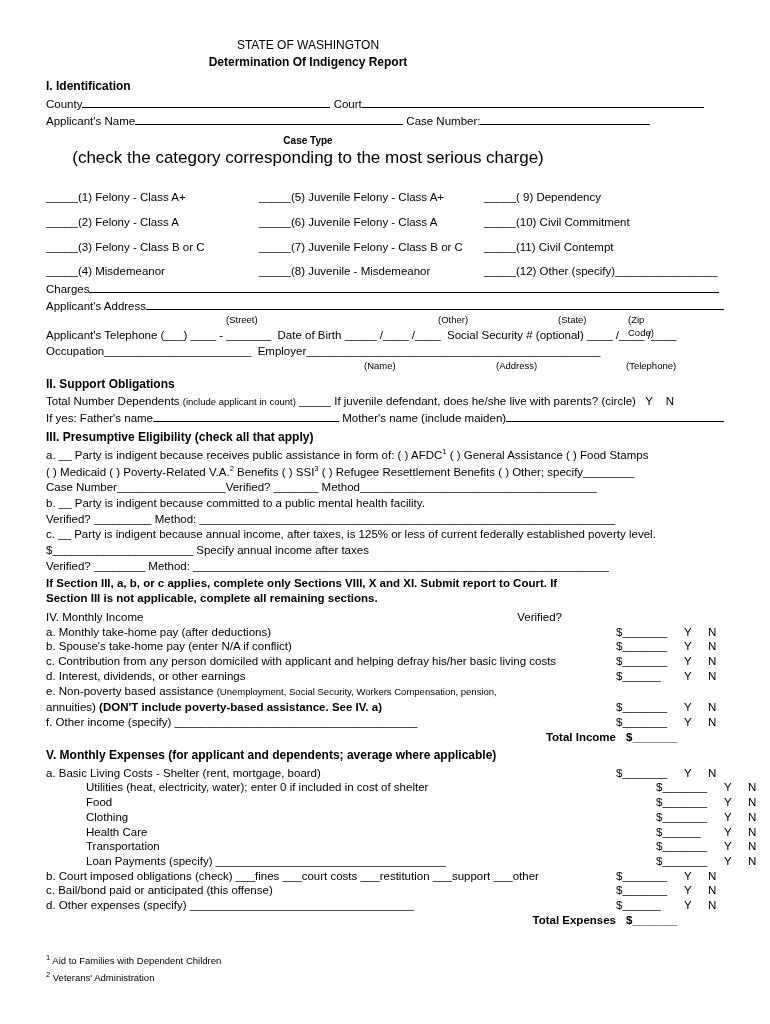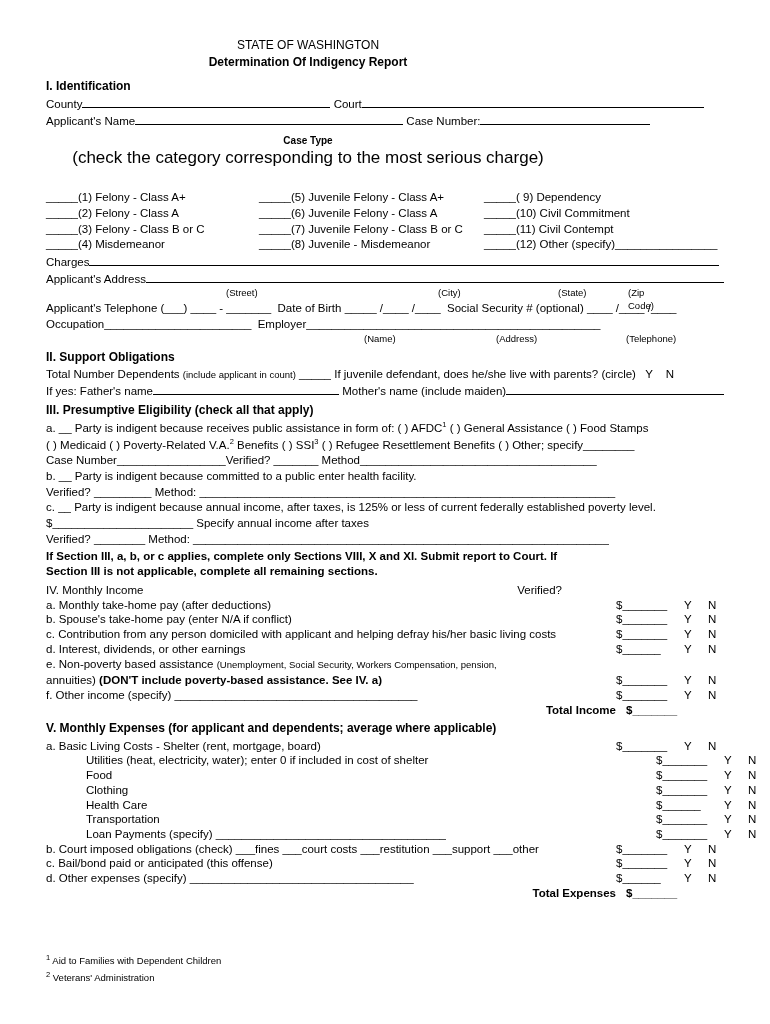--- a/index.html
+++ b/index.html
@@ -31,21 +31,21 @@
   .line { display: inline-block; border-bottom: 1px solid #000; height: 11px; vertical-align: baseline; }
   .small { font-size: 9.5px; }
   .sup { font-size: 7.5px; vertical-align: super; }
 
   
   .casetype-title { font-weight: bold; font-size: 10px; text-align: center; margin-top: 6px; }
   .casetype-sub { text-align: center; font-size: 17px; margin-bottom: 21px; }
   .ct-grid {
     display: grid;
     grid-template-columns: 213px 225px auto;
-    row-gap: 1px;
+    row-gap: 10px;
   }
   .ct-cell { white-space: nowrap; font-size: 11.5px; }
 
   
   .addr-labels {
     position: relative;
     height: 13px;
     font-size: 9.5px;
   }
   .addr-labels span { position: absolute; }
@@ -109,21 +109,21 @@
   <div class="row" style="margin-top:2px">
     <span>Charges</span><span class="line" style="width:630px"></span>
   </div>
 
   <div class="row">
     <span>Applicant's  Address</span><span class="line" style="width:578px"></span>
   </div>
 
   <div class="addr-labels">
     <span style="left:180px">(Street)</span>
-    <span style="left:392px">(City)</span>
+    <span style="left:392px">(Other)</span>
     <span style="left:512px">(State)</span>
     <span style="left:582px">(Zip Code)</span>
   </div>
 
   <div class="row">
     <span>Applicant's Telephone (___) ____  -  _______</span>&nbsp;
     <span>Date of Birth _____ /____ /____</span>&nbsp;
     <span>Social Security # (optional) ____ /____ /____</span>
   </div>
 
@@ -158,21 +158,21 @@
 
   <div class="row">
     <span>a. __ Party is indigent because receives public assistance in form of: (  ) AFDC</span><span class="sup">1</span><span> (  ) General Assistance  (  ) Food Stamps</span>
   </div>
 
   <div class="row">
     <span>(  ) Medicaid  (  ) Poverty-Related V.A.</span><span class="sup">2</span><span> Benefits  (  ) SSI</span><span class="sup">3</span><span>  (  ) Refugee Resettlement Benefits  (  ) Other; specify________</span>
   </div>
 
   <div class="row">Case Number_________________Verified? _______ Method_____________________________________</div>
-  <div class="row">b. __  Party is indigent because committed to a public enter health facility.</div>
+  <div class="row">b. __  Party is indigent because committed to a public mental health facility.</div>
   <div class="row">Verified? _________ Method: _________________________________________________________________</div>
   <div class="row">c. __  Party is indigent because annual income, after taxes, is 125% or less of current federally established poverty level.</div>
   <div class="row">$______________________  Specify annual income after taxes</div>
   <div class="row">Verified? ________ Method: _________________________________________________________________</div>
 
   <div class="bold" style="margin-top:3px; white-space:normal; max-width:690px;">If Section III, a, b, or c applies, complete only Sections VIII, X and XI.  Submit report to Court.  If Section III is not applicable, complete all remaining sections.</div>
 
   <div style="display:flex; align-items:baseline; margin-top:4px;">
     <div style="flex:1">IV.  Monthly Income</div>
     <div class="verified-head" style="flex:0 0 90px">Verified?</div>

